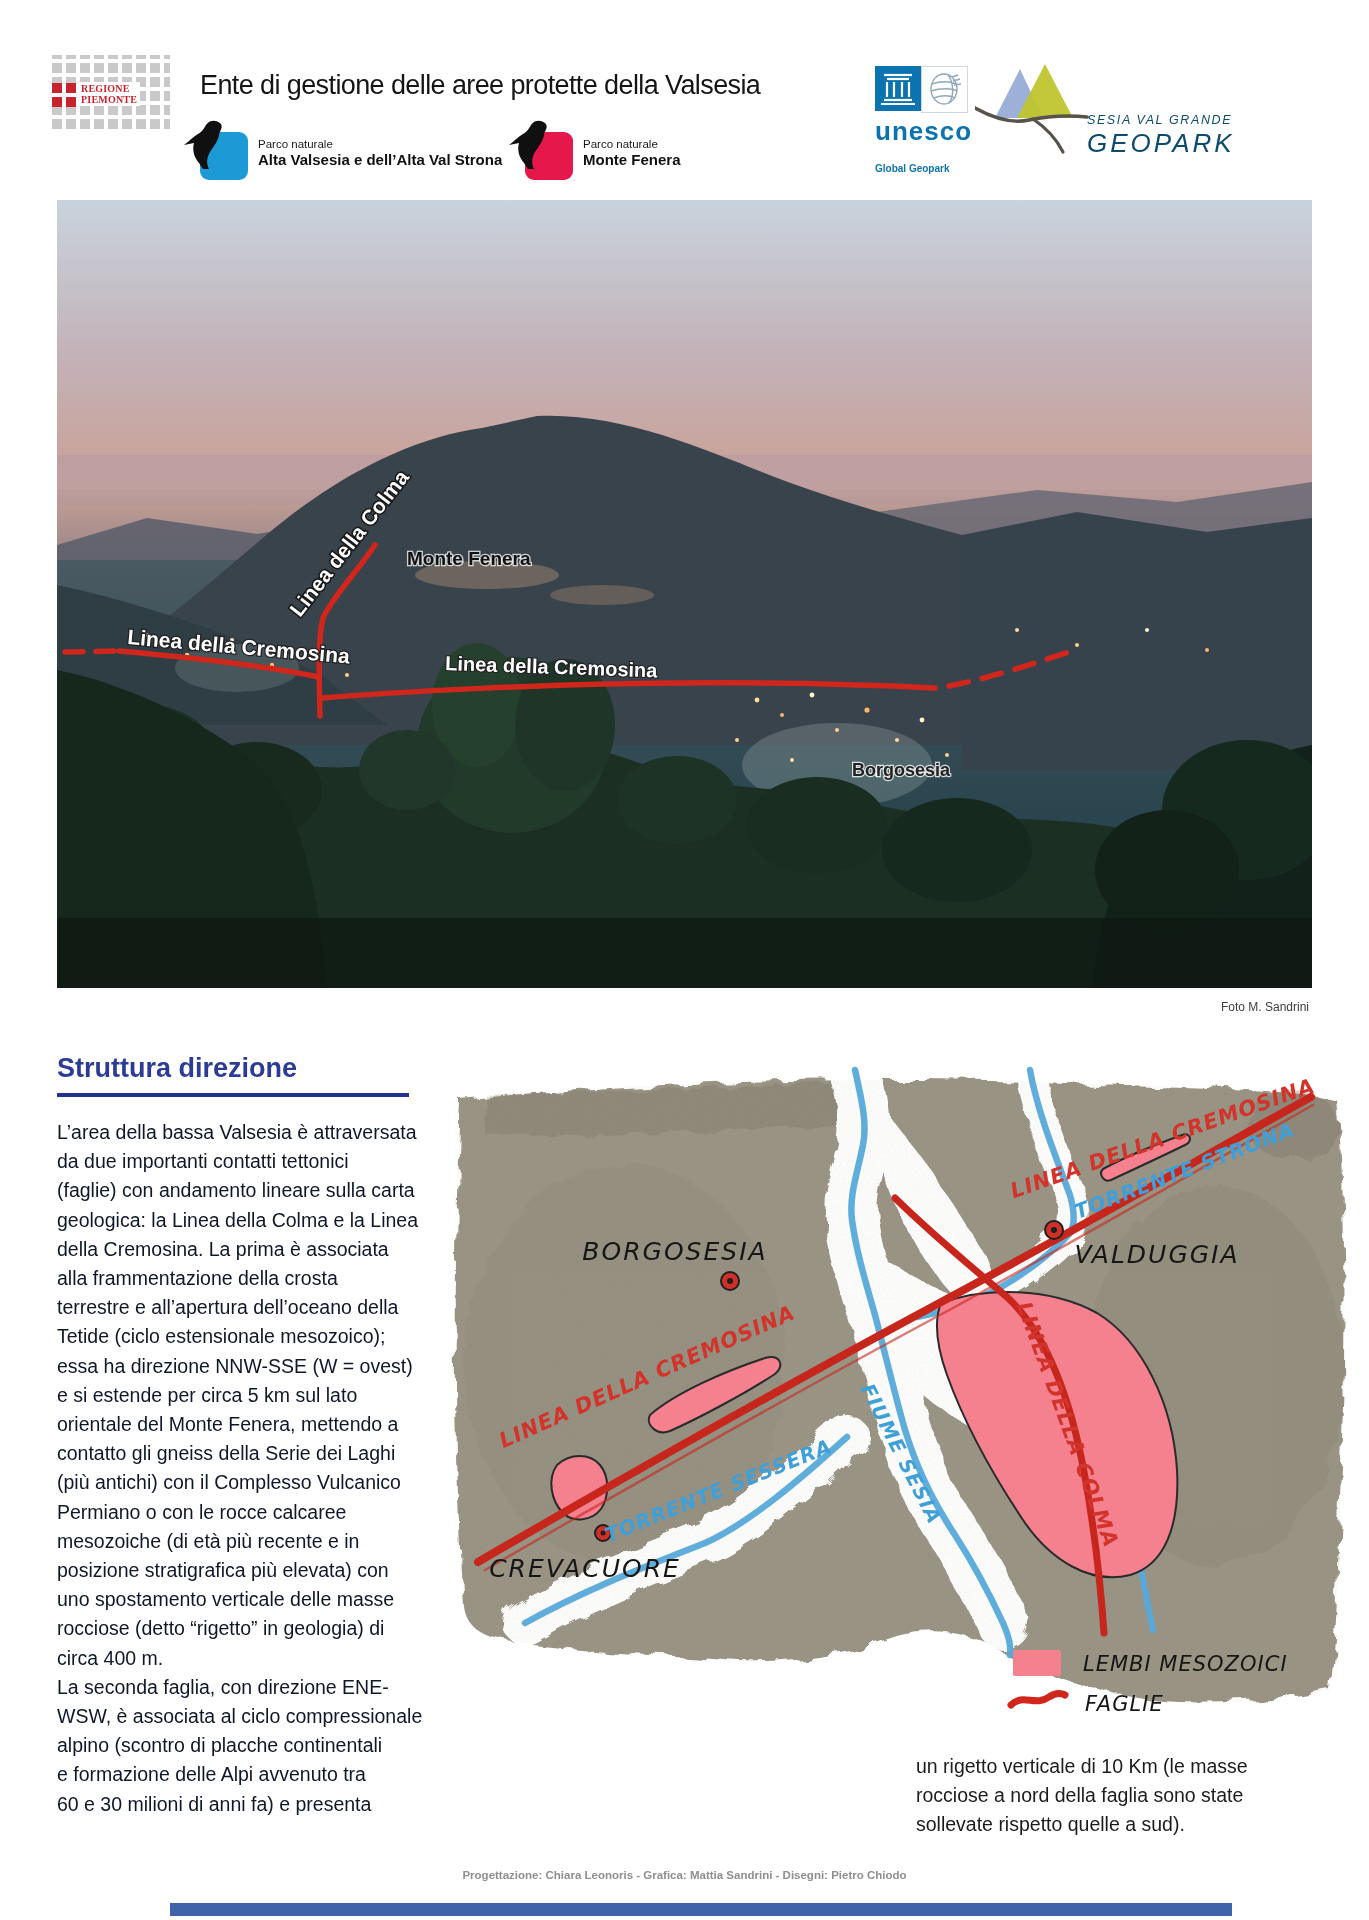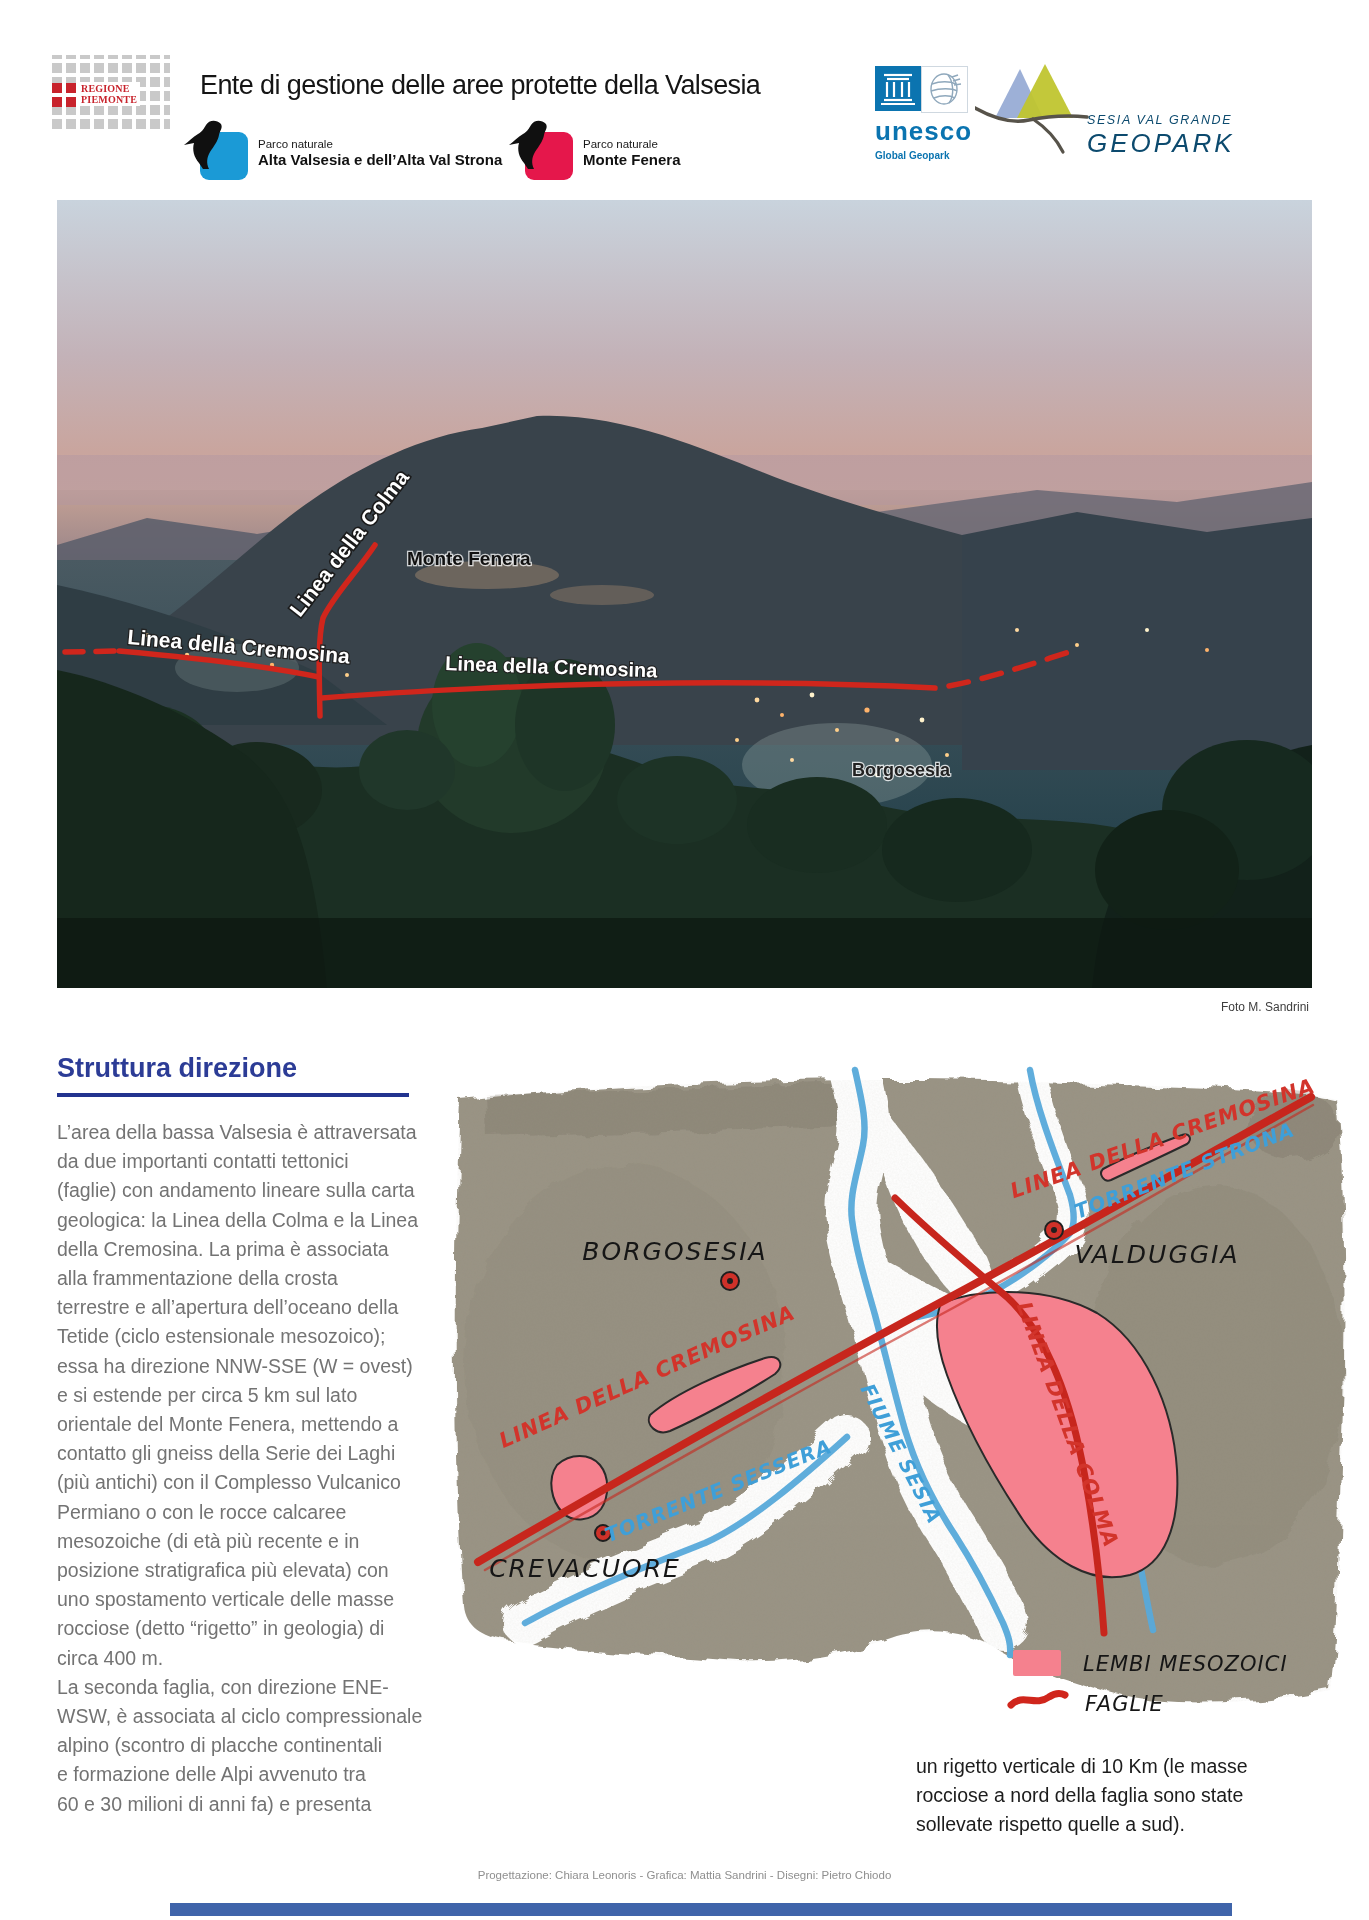--- a/index.html
+++ b/index.html
@@ -25,51 +25,51 @@
   .park-square.red{background:#e5174b;}
   .park-bird{position:absolute;left:-17px;top:-13px;width:44px;height:50px;}
   .park-text{position:absolute;left:58px;top:6px;white-space:nowrap;}
   .park-kicker{font-size:11.5px;color:#1a1a1a;line-height:13px;}
   .park-name{font-size:15px;font-weight:bold;color:#111;line-height:18px;}
   .unesco{position:absolute;left:875px;top:66px;width:120px;}
   .unesco-squares{display:flex;}
   .unesco-sq1{width:46px;height:45px;background:#0b74b0;position:relative;}
   .unesco-sq2{width:45px;height:45px;background:#fff;border:1px solid #cfd8e0;position:relative;}
   .unesco-word{font-size:26px;font-weight:bold;color:#0b74b0;letter-spacing:1px;margin-top:3px;}
-  .unesco-sub{font-size:10px;font-weight:bold;color:#0b74b0;margin-top:3px;}
+  .unesco-sub{font-size:10px;font-weight:bold;color:#0b74b0;margin-top:16px;}
   .geopark-art{position:absolute;left:975px;top:60px;}
   .geopark-text{position:absolute;left:1087px;top:113px;color:#0c4a6e;font-style:italic;}
   .geopark-line1{font-size:12.5px;letter-spacing:1.6px;white-space:nowrap;}
   .geopark-line2{font-size:26px;letter-spacing:3px;margin-top:1px;white-space:nowrap;}
 
   
   .photo{position:absolute;left:57px;top:200px;width:1255px;height:788px;overflow:hidden;}
   .photo-credit{position:absolute;right:60px;top:1000px;font-size:12px;color:#3d3d3d;}
 
   
   .section-heading{position:absolute;left:57px;top:1053px;font-size:27px;font-weight:bold;color:#2c3c96;}
   .heading-rule{position:absolute;left:57px;top:1093px;width:352px;height:4px;background:#22338f;}
   .body-col{position:absolute;left:57px;top:1118px;width:372px;font-size:19.5px;line-height:29.2px;
-      white-space:pre-line;color:#737373;}
+      white-space:pre-line;color:#0f172a;}
   .col2{position:absolute;left:483px;top:1752px;width:390px;font-size:19.5px;line-height:29.2px;
       white-space:pre-line;color:#1c1c1c;}
   .col3{position:absolute;left:916px;top:1752px;width:410px;font-size:19.5px;line-height:29.2px;
       white-space:pre-line;color:#1c1c1c;}
 
   
   .map{position:absolute;left:425px;top:1065px;width:940px;height:655px;}
   .map text{font-family:"DejaVu Sans",sans-serif;font-style:italic;}
   .town-label{font-size:25px;letter-spacing:2px;fill:#161616;}
   .fault-label{font-size:21px;font-weight:bold;letter-spacing:1px;fill:#d2342b;}
   .river-label{font-size:20px;font-weight:bold;letter-spacing:1px;fill:#3f9fd8;}
   .legend-label{font-size:21px;letter-spacing:1px;fill:#161616;}
 
   
   .footer-credits{position:absolute;left:0;top:1869px;width:100%;text-align:center;
-      font-size:11.5px;color:#8f8f8f;}
+      font-size:11.5px;color:#8f8f8f;font-weight:bold;}
   .footer-bar{position:absolute;left:170px;top:1903px;width:1062px;height:13px;background:#3f64aa;}
 </style>
 </head>
 <body>
 
 <div id="page">
 
   <div class="region-logo">
     <div class="region-grid"></div>
     <div class="region-red"></div>

